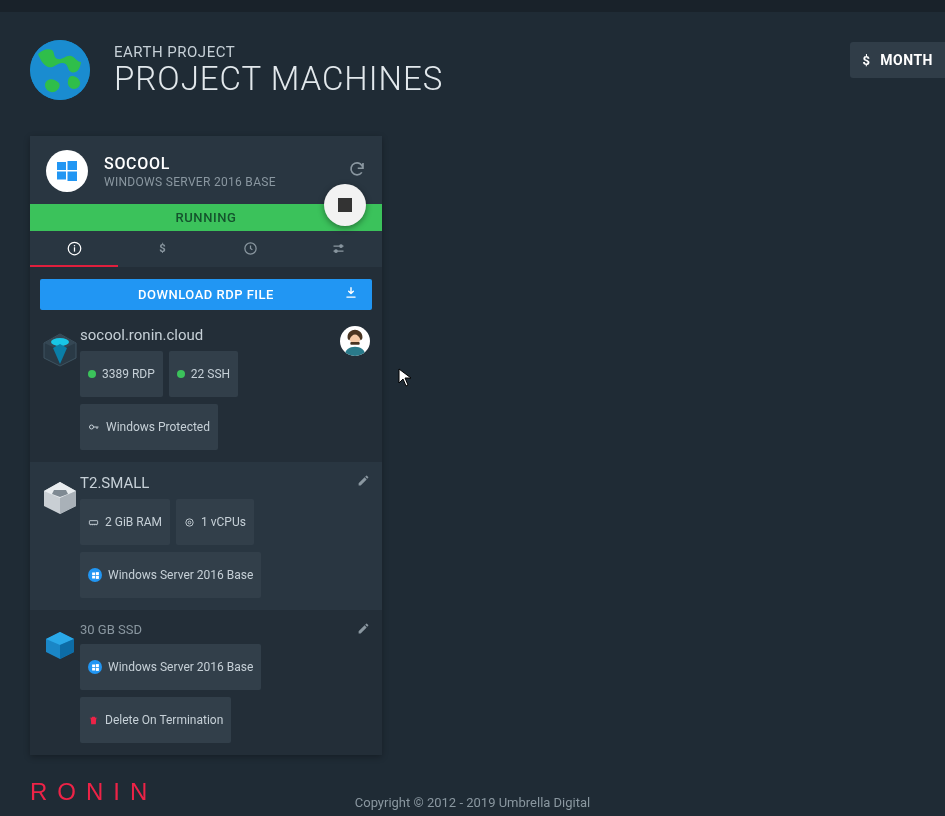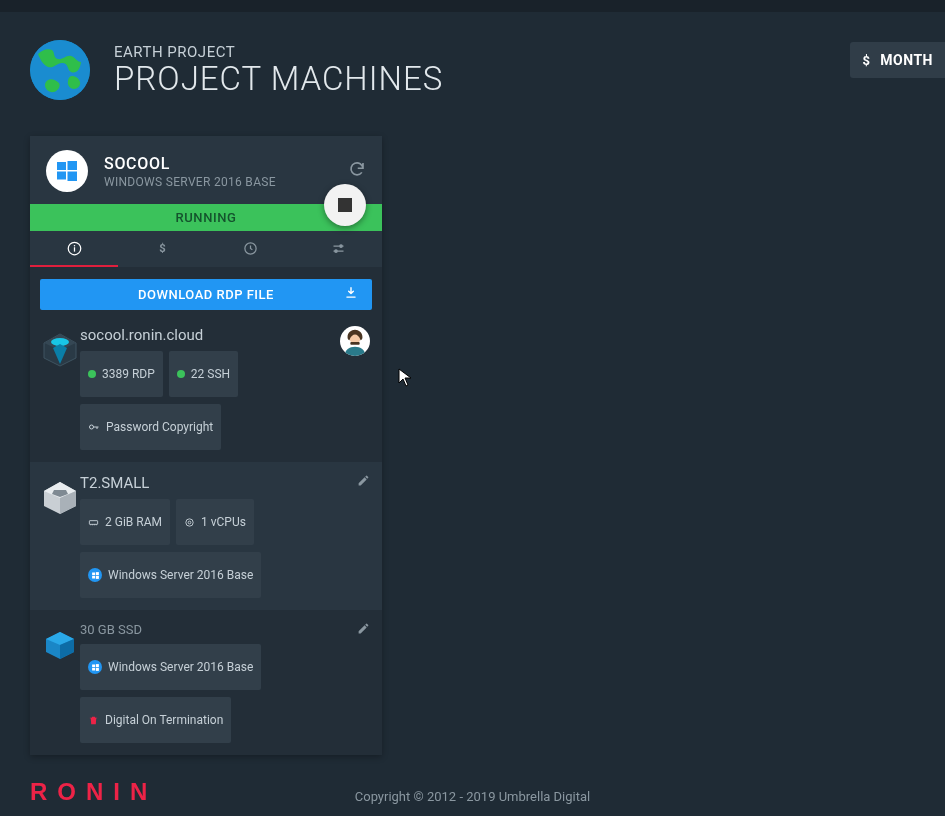--- a/index.html
+++ b/index.html
@@ -178,29 +178,29 @@
   .avatar svg{width:28px;height:28px;}
   .edit-icon{
     position:absolute;right:12px;top:10px;color:var(--text-dim);cursor:pointer;
   }
   .edit-icon svg{width:13px;height:13px;}
 
   .section{position:relative;}
 
   
   .footer{
-    position:absolute;bottom:12px;left:0;right:0;
+    position:absolute;bottom:6px;left:0;right:0;
     text-align:center;
     color:var(--text-dim);
     font-size:13px;
   }
   .brand-logo{
     position:absolute;bottom:10px;left:30px;
     color:var(--brand);
-    font-size:24px;letter-spacing:10px;font-weight:700;
+    font-size:24px;letter-spacing:10px;font-weight:400;
     font-family:"Arial Black",Arial,sans-serif;
   }
 
   
   .cursor{
     position:absolute;
     left:398px;top:368px;
     pointer-events:none;
   }
   .cursor svg{width:16px;height:20px;}
@@ -320,21 +320,21 @@
               <span class="dot"></span>
               <span>22 SSH</span>
             </span>
         </div>
         <div class="tags">
           <span class="tag">
             <svg class="tiny" viewBox="0 0 24 24" fill="currentColor">
                 <circle cx="7" cy="12" r="4" fill="none" stroke="currentColor" stroke-width="2"></circle>
                 <path d="M11 12h10M18 12v4" stroke="currentColor" stroke-width="2"></path>
               </svg>
-            <span>Password Copyright</span>
+            <span>Windows Protected</span>
           </span>
         </div>
       </div>
     </div>
     <div class="avatar">
       <svg viewBox="0 0 30 30">
           <circle cx="15" cy="11" r="6" fill="#f4c9a6"></circle>
           <path d="M7 10c0-5 4-8 8-8s8 3 8 8c0 2-1 3-2 3-1-4-4-6-6-6s-5 2-6 6c-1 0-2-1-2-3z" fill="#4a3522"></path>
           <rect x="10" y="15" width="10" height="3" fill="#4a3522" rx="1"></rect>
           <path d="M4 30c0-7 5-10 11-10s11 3 11 10z" fill="#2a7a8a"></path>
@@ -419,21 +419,21 @@
                 </svg>
               </span>
             <span>Windows Server 2016 Base</span>
           </span>
         </div>
         <div class="tags">
           <span class="tag">
             <svg viewBox="0 0 24 24" fill="#ed2347">
                 <path d="M6 7h12l-1 13H7L6 7zm3-3h6l1 2H8l1-2zM4 6h16v1H4z"></path>
               </svg>
-            <span>Digital On Termination</span>
+            <span>Delete On Termination</span>
           </span>
         </div>
       </div>
     </div>
   </div>
 
 </div>
 
 <div class="footer">Copyright © 2012 - 2019 Umbrella Digital</div>
 <div class="brand-logo">RONIN</div>

